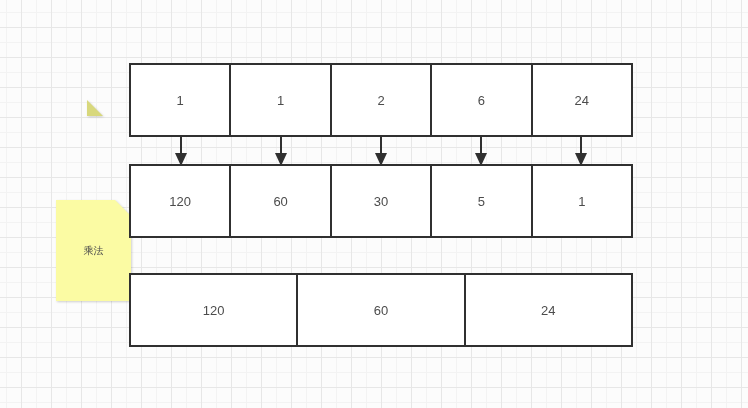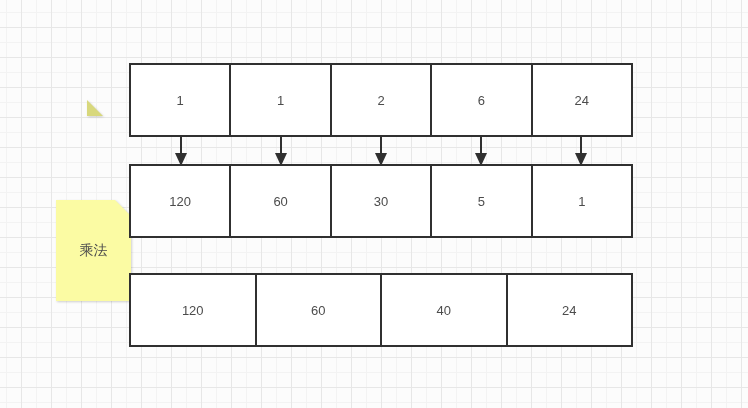--- a/index.html
+++ b/index.html
@@ -109,21 +109,21 @@
   .note-fold {
     position: absolute;
     top: 0;
     right: 0;
     width: 16px;
     height: 16px;
     background: var(--note-fold);
     clip-path: polygon(0 0, 100% 100%, 0 100%);
   }
   .note-label {
-    font-size: 14px;
+    font-size: 10px;
     color: var(--note-text);
   }
 </style>
 </head>
 <body>
 
 <div class="canvas">
 
   <div class="note-wrap">
     <div class="note">
@@ -190,20 +190,17 @@
   </div>
 
   <div class="row row-bottom">
     <div class="cell">
         <span>120</span>
       </div>
     <div class="cell">
         <span>60</span>
       </div>
     <div class="cell">
-        <span>40</span>
-      </div>
-    <div class="cell">
         <span>24</span>
       </div>
   </div>
 
 </div>
 
 </body></html>

